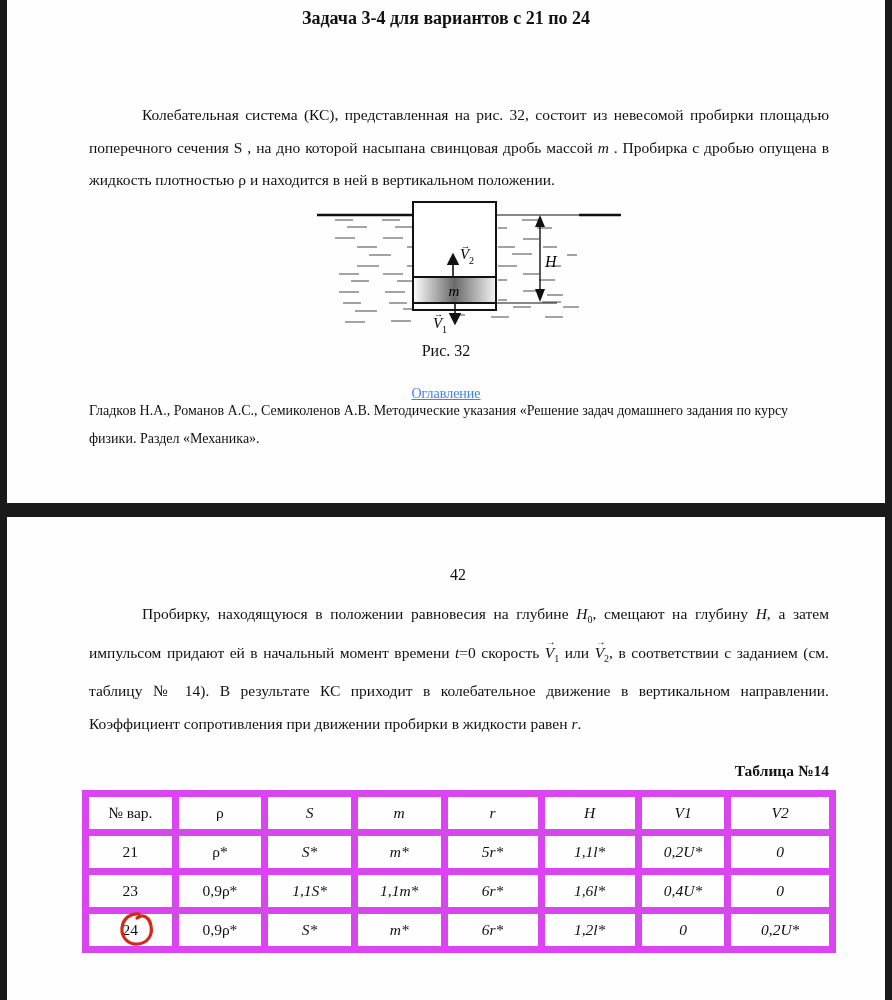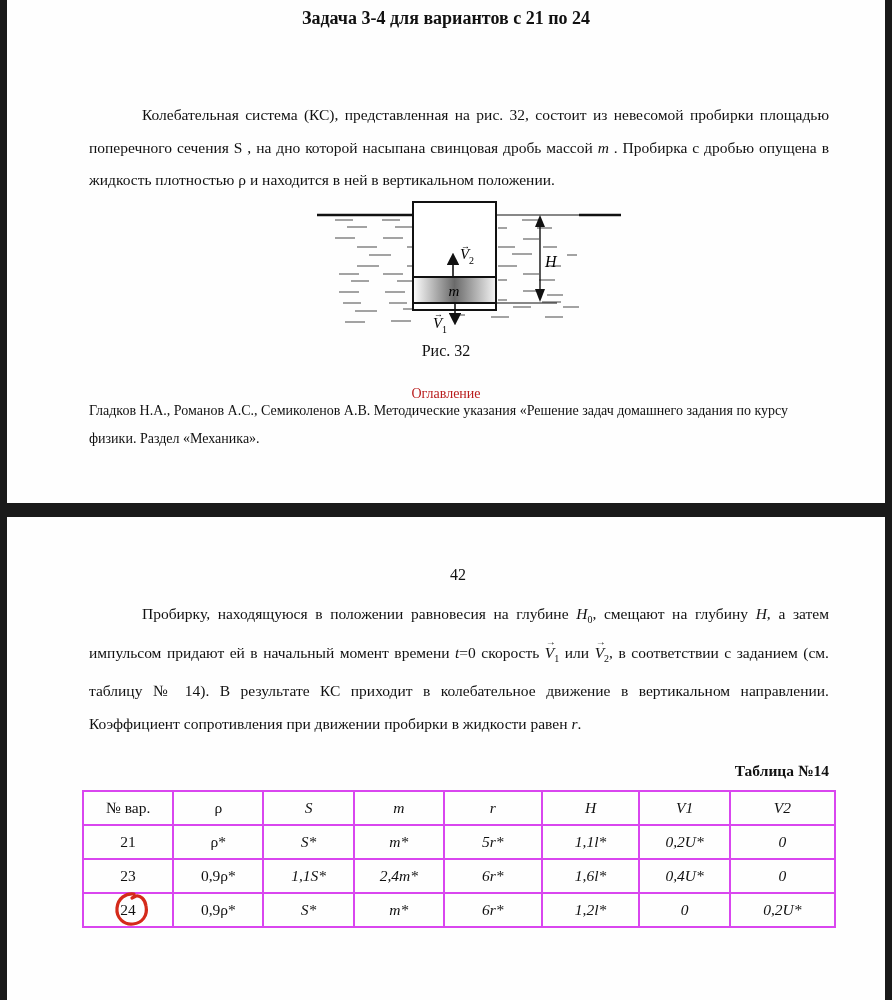--- a/index.html
+++ b/index.html
@@ -30,21 +30,21 @@
   #p1 { top: 63px; margin-top: 36px; }
   .fig { position: absolute; left: 300px; top: 195px; width: 320px; height: 170px; }
   .caption {
     position: absolute; top: 342px; left: 0; width: 100%;
     text-align: center; font-size: 16px;
   }
   .toc-link {
     position: absolute; top: 386px; left: 0; width: 100%;
     text-align: center; font-size: 14px;
   }
-  .toc-link a { color: #b91c1c; }
+  .toc-link a { color: #3b82f6; text-decoration: underline; }
   .ref {
     position: absolute; top: 397px; left: 82px; width: 740px;
     font-size: 14px; line-height: 28px;
   }
 
   .pagenum {
     position: absolute; top: 49px; left: 0; width: 100%;
     text-align: center; font-size: 16px; margin-left: 12px;
   }
   #p2 { top: 81px; }
@@ -59,21 +59,21 @@
   .tablecap {
     position: absolute; top: 245px; right: 56px;
     font-size: 15.5px;
     font-weight: bold;
   }
   table.data {
     position: absolute; top: 273px; left: 75px; width: 754px;
     border-collapse: collapse; font-size: 15.5px;
   }
   table.data td, table.data th {
-    border: 2px solid #d946ef; height: 32px; text-align: center;
+    border: 7px solid #d946ef; height: 32px; text-align: center;
     font-weight: normal; padding: 0; vertical-align: middle;
   }
   .circled { position: relative; }
   .circle-mark {
     position: absolute; left: 28px; top: -4px; width: 40px; height: 38px;
     pointer-events: none;
   }
 </style>
 </head>
 <body>
@@ -208,21 +208,21 @@
         <td class="i">m*</td>
         <td class="i">5r*</td>
         <td class="i">1,1l*</td>
         <td class="i">0,2U*</td>
         <td class="i">0</td>
       </tr>
       <tr>
         <td>23</td>
         <td>0,9ρ*</td>
         <td class="i">1,1S*</td>
-        <td class="i">2,4m*</td>
+        <td class="i">1,1m*</td>
         <td class="i">6r*</td>
         <td class="i">1,6l*</td>
         <td class="i">0,4U*</td>
         <td class="i">0</td>
       </tr>
       <tr>
         <td class="circled">
           <span>24</span>
           <svg class="circle-mark" viewBox="0 0 40 38">
             <path d="M22,4 C14,3 6,8 5,18 C4,28 12,35 21,34 C30,33 36,26 34,16 C33,9 28,5 24,6 L20,8" fill="none" stroke="#d42a1a" stroke-width="3.2" stroke-linecap="round"></path>

